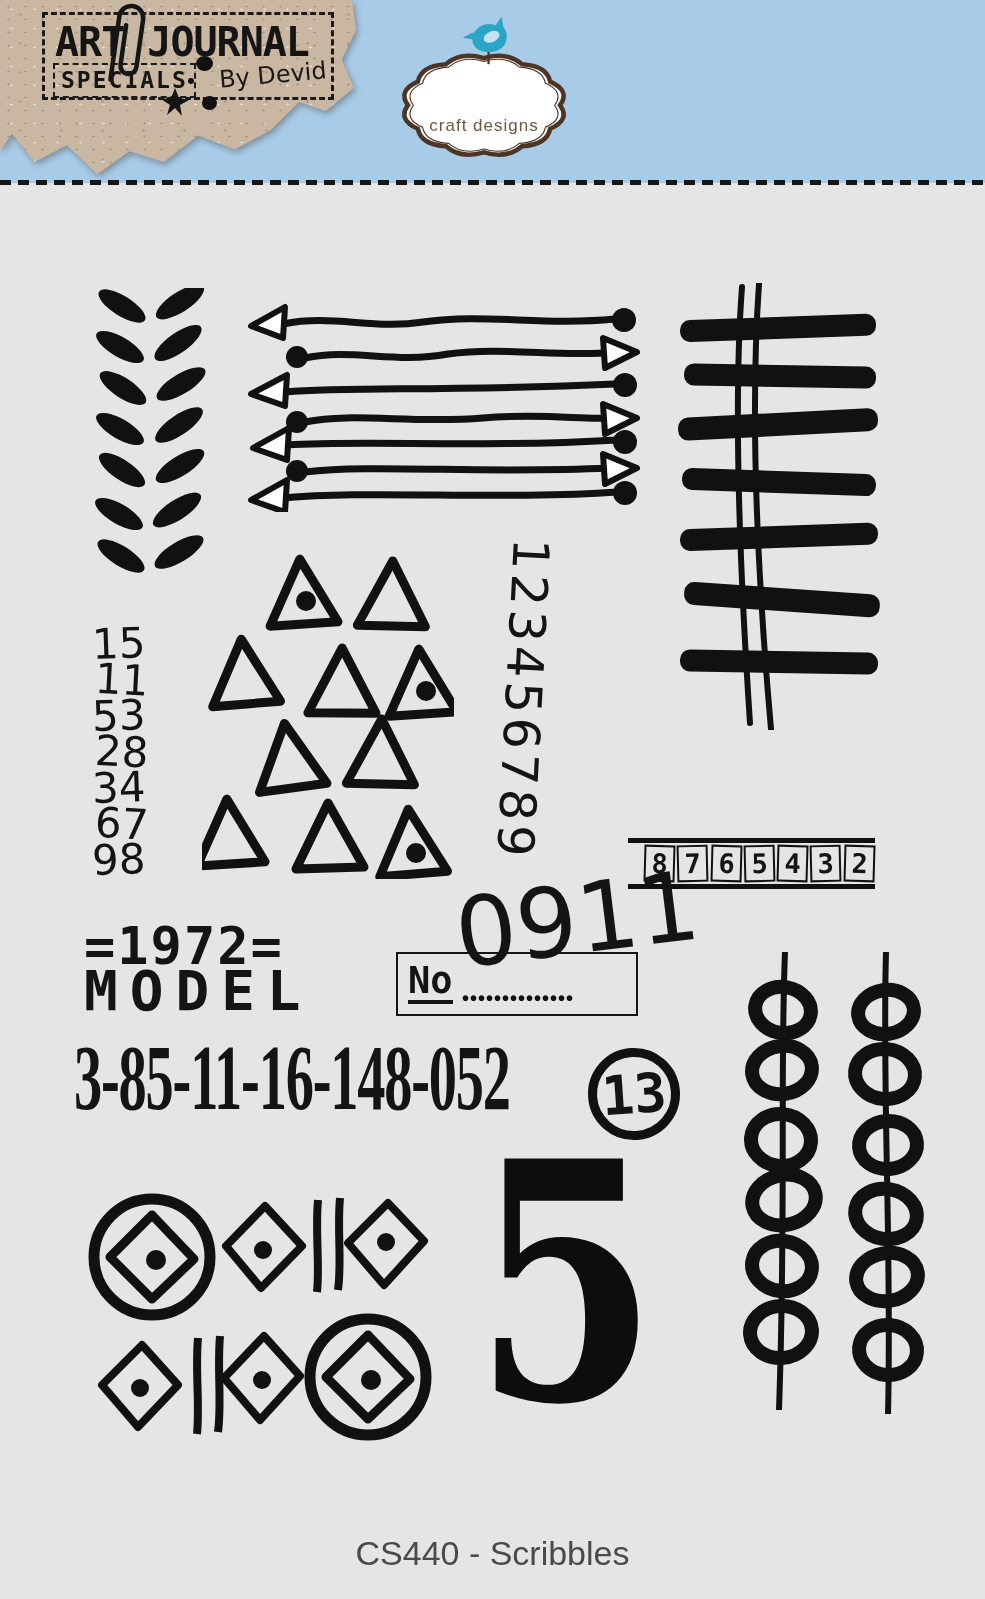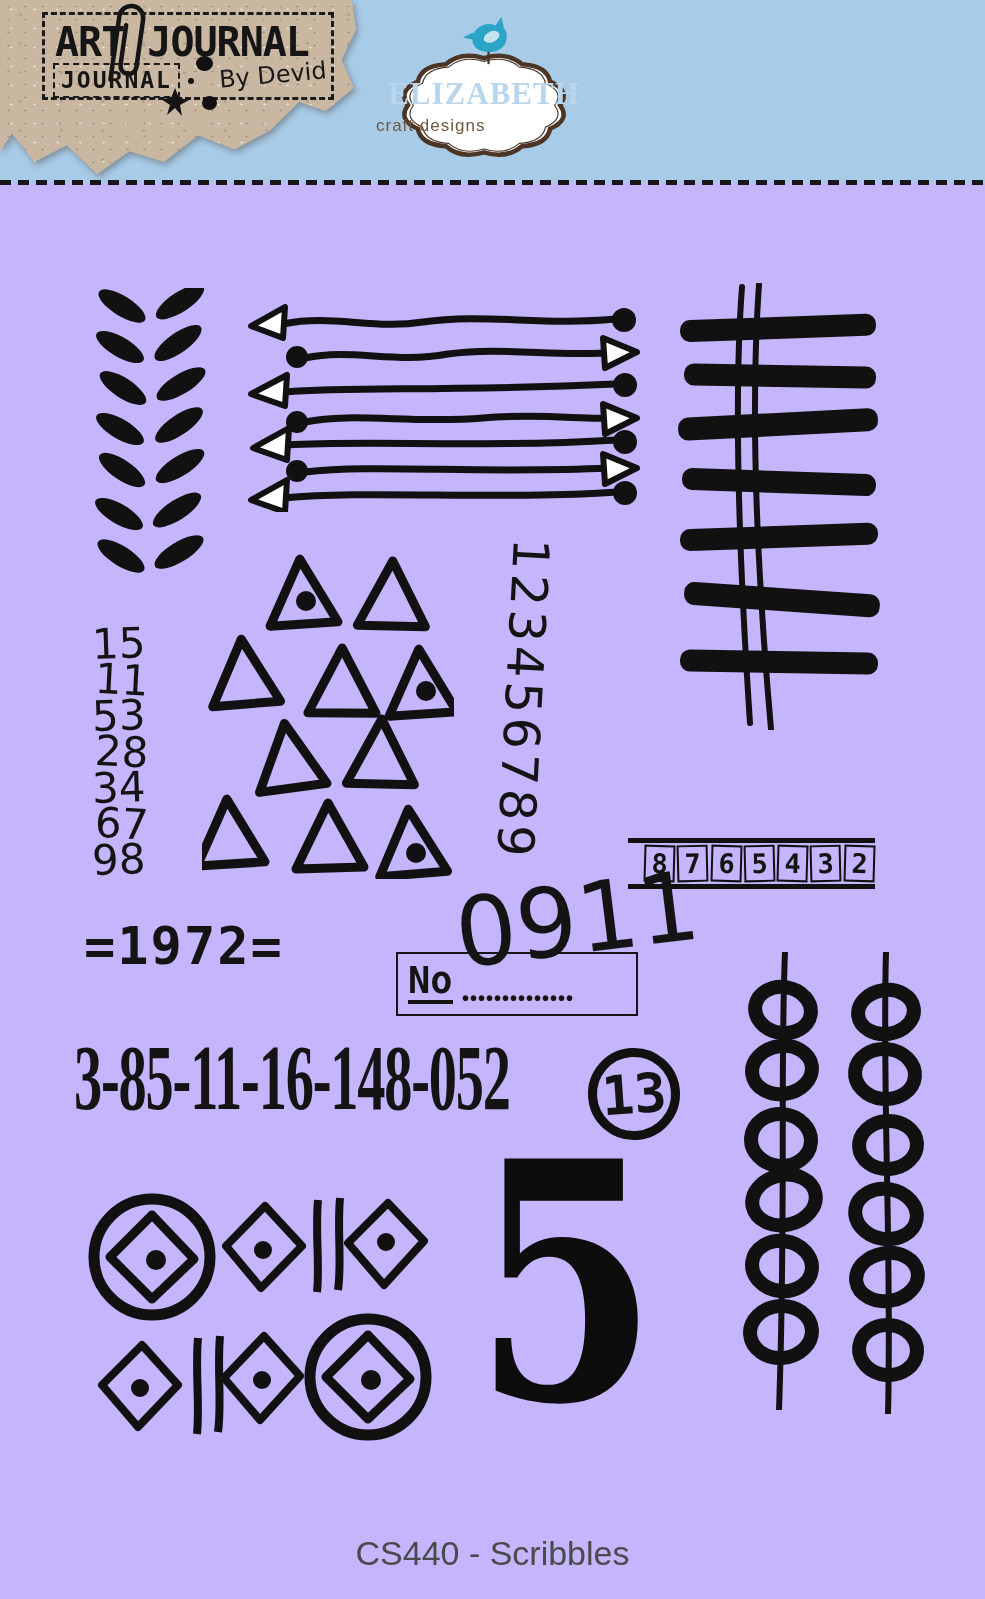--- a/index.html
+++ b/index.html
@@ -1,21 +1,21 @@
 <!DOCTYPE html>
 <html style="--header_blue: #a8cbe7; --paper_tan: #c9b7a2; --ink: #141414; --badge_border: #4d3526; --logo_blue: #b9d6ec; --logo_brown: #6d5842; --bird_teal: #2aa5c6; --bird_wing: #c3e2f0; --caption_gray: #4a4a4a;"><head>
 <meta charset="utf-8">
 <style>
   :root{
     --header_blue:#a8cbe7; --paper_tan:#c9b7a2; --ink:#141414;
     --badge_border:#4d3526; --logo_blue:#b9d6ec; --logo_brown:#6d5842;
     --bird_teal:#2aa5c6; --bird_wing:#c3e2f0; --caption_gray:#4a4a4a;
   }
   html,body{margin:0;padding:0;background:#ffffff;}
-  .page{position:relative;width:985px;height:1599px;background:#c4b5fd;overflow:hidden;
+  .page{position:relative;width:985px;height:1599px;background:#e5e5e5;overflow:hidden;
         font-family:"Liberation Sans",sans-serif;color:var(--ink);}
   
   .header{position:absolute;left:0;top:0;width:985px;height:183px;background:var(--header_blue);}
   .dash-sep{position:absolute;top:180px;left:0;width:985px;height:5px;
             background:repeating-linear-gradient(90deg,#161616 0 11px,transparent 11px 18px);}
   .paper-wrap{position:absolute;left:0;top:0;width:356px;height:176px;
               filter:drop-shadow(2px 3px 3px rgba(40,30,20,.35));}
   .paper{position:absolute;left:0;top:0;width:100%;height:100%;
          background-color:var(--paper_tan);
          background-image:radial-gradient(rgba(90,70,50,.28) 1px,transparent 1.6px),
@@ -33,21 +33,21 @@
              font-family:"DejaVu Sans Mono",monospace;font-weight:bold;font-size:23px;
              letter-spacing:2px;color:#151515;}
   .label-by{position:absolute;right:4px;bottom:8px;font-family:"DejaVu Sans",sans-serif;
             font-size:24px;color:#181818;transform:rotate(-5deg);}
   .splat-dot{position:absolute;border-radius:50%;background:#111;}
   
   .badge{position:absolute;left:376px;top:14px;width:216px;height:152px;}
   .badge-brand{position:absolute;left:0;top:62px;width:216px;text-align:center;
                font-family:"Liberation Serif",serif;font-weight:bold;font-size:31px;
                letter-spacing:1px;color:var(--logo_blue);}
-  .badge-tag{position:absolute;left:0;top:102px;width:216px;text-align:left;
+  .badge-tag{position:absolute;left:0;top:102px;width:216px;text-align:center;
              font-size:17px;letter-spacing:1px;color:var(--logo_brown);}
   
   .hand-col{position:absolute;left:92px;top:626px;font-family:"DejaVu Sans",sans-serif;
             font-size:42px;line-height:36px;color:var(--ink);}
   .hand-col div:nth-child(odd){transform:rotate(-2deg);}
   .hand-col div:nth-child(even){transform:rotate(3deg) translateX(3px);}
   .vert-num{position:absolute;left:560px;top:540px;transform-origin:0 0;transform:rotate(93deg);
             font-family:"DejaVu Sans",sans-serif;font-size:50px;letter-spacing:4px;
             white-space:nowrap;color:var(--ink);}
   .serial{position:absolute;left:616px;top:748px;font-family:"DejaVu Sans Mono",monospace;
@@ -93,21 +93,21 @@
   <div class="header">
     <div class="paper-wrap">
       <div class="paper">
         <svg class="abs" style="left:104px;top:-4px" width="52" height="90" viewBox="0 0 52 90">
           <g fill="none" stroke="#151515" stroke-width="4.5" stroke-linecap="round" transform="rotate(8 26 45)">
             <path d="M12,86 L12,22 a12,12 0 0 1 24,0 L36,70 a8,8 0 0 1 -16,0 L20,30"></path>
           </g>
         </svg>
         <div class="label-box">
           <div class="label-title">ART JOURNAL</div>
-          <div class="label-sub">JOURNAL</div>
+          <div class="label-sub">SPECIALS</div>
           <div class="label-by">By Devid</div>
         </div>
         <div class="splat-dot" style="left:196px;top:56px;width:17px;height:15px"></div>
         <div class="splat-dot" style="left:202px;top:96px;width:15px;height:14px"></div>
         <div class="splat-dot" style="left:188px;top:78px;width:6px;height:6px"></div>
         <svg class="abs" style="left:160px;top:88px" width="30" height="30" viewBox="0 0 30 30">
           <polygon points="15,0 19,10 29,12 20,17 22,28 15,20 7,27 10,17 1,11 11,10" fill="#141414"></polygon>
         </svg>
       </div>
     </div>
@@ -123,21 +123,20 @@
                    Q150,7 170,24 Q203,26 207,47 Q234,59 220,78 Z" fill="none" stroke="var(--badge_border)" stroke-width="1.6" transform="translate(8.4,5.5) scale(0.93)"></path>
         </g>
         <g>
           <line x1="126" y1="48" x2="126" y2="66" stroke="var(--badge_border)" stroke-width="3"></line>
           <path d="M126,50 C108,50 102,38 106,27 C110,16 124,10 135,15 L143,4 L146,18
                    C152,24 151,38 144,44 C139,49 132,50 126,50 Z" fill="var(--bird_teal)"></path>
           <polygon points="106,24 92,31 107,34" fill="var(--bird_teal)"></polygon>
           <ellipse cx="130" cy="30" rx="11" ry="7" fill="var(--bird_wing)" transform="rotate(-24 130 30)"></ellipse>
         </g>
       </svg>
-      <div class="badge-brand">ELIZABETH</div>
       <div class="badge-tag">craft designs</div>
     </div>
   </div>
   <div class="dash-sep"></div>
 
   <svg class="abs" style="left:95px;top:288px" width="120" height="302" viewBox="0 0 120 302">
     <g fill="#111">
       <ellipse cx="27" cy="18" rx="27" ry="10" transform="rotate(32 27 18)"></ellipse>
       <ellipse cx="85" cy="14" rx="28" ry="10" transform="rotate(-33 85 14)"></ellipse>
       <ellipse cx="25" cy="59" rx="27" ry="10" transform="rotate(30 25 59)"></ellipse>
@@ -238,20 +237,21 @@
     <div class="cell">8</div>
     <div class="cell">7</div>
     <div class="cell">6</div>
     <div class="cell">5</div>
     <div class="cell">4</div>
     <div class="cell">3</div>
     <div class="cell">2</div>
   </div>
 
   <div class="year-line">=1972=</div>
+  <div class="model-line">MODEL</div>
 
   <div class="no-box">
     <div class="no-prefix">No</div>
     <div class="no-dots">••••••••••••••</div>
   </div>
   <div class="no-value">0911</div>
 
   <div class="dash-number">3-85-11-16-148-052</div>
 
   <div class="circle13">13</div>

